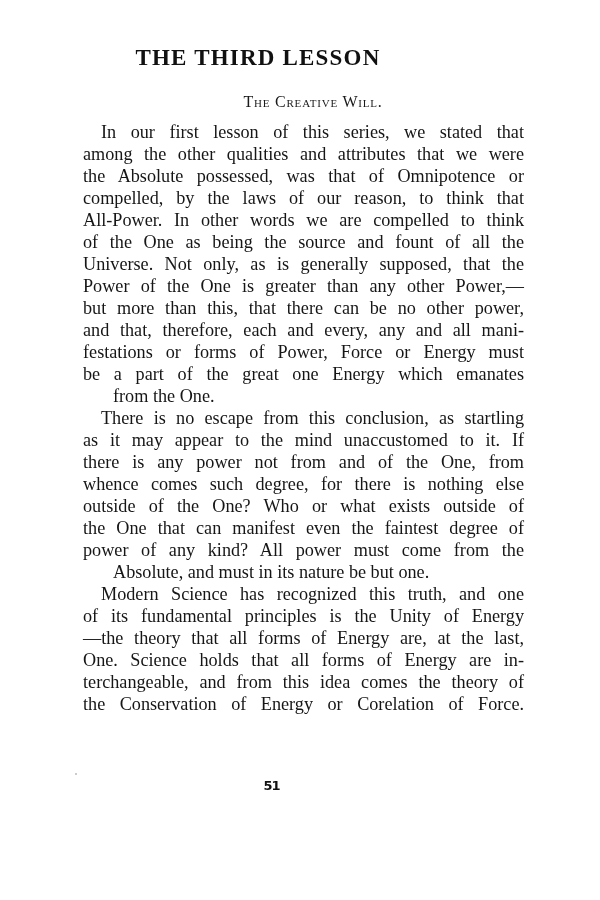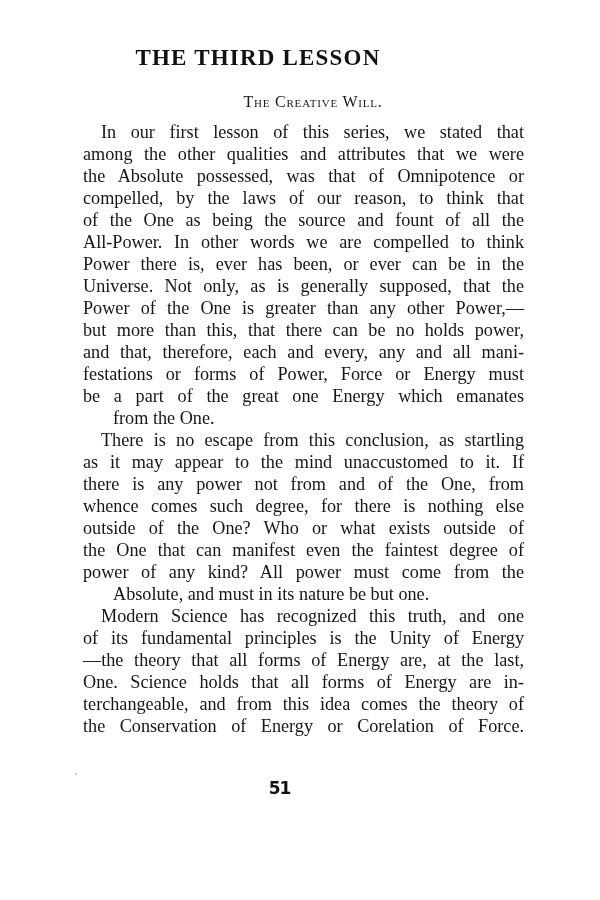--- a/index.html
+++ b/index.html
@@ -22,44 +22,43 @@
     }
     .line {
       height: 22px; line-height: 22px; font-size: 18.2px;
       white-space: nowrap; text-align: justify; text-align-last: justify;
       word-spacing: 0px; color: #161616;
     }
     .line.indent { padding-left: 18px; }
     .line.last { text-align-last: left; margin-left: 30px; }
     .page-number {
       position: absolute; left: 0; width: 543px; top: 778px; text-align: center;
-      font-size: 17px; font-weight: bold; color: #111;
-      font-family: "DejaVu Sans", sans-serif; letter-spacing: -1px; margin-left: 8px;
+      font-size: 13px; font-weight: bold; color: #111;
+      font-family: "DejaVu Sans", sans-serif; letter-spacing: -1px;
     }
     .speck { position:absolute; width:2px; height:2px; background:#bbb; border-radius:1px; }
   </style>
 </head>
 <body>
 
 <div class="page">
   <div class="title">THE THIRD LESSON</div>
   <div class="subtitle">The Creative Will.</div>
 
   <div class="body-text">
     <div>
       <div class="line indent">In our first lesson of this series, we stated that</div>
       <div class="line">among the other qualities and attributes that we were</div>
       <div class="line">the Absolute possessed, was that of Omnipotence or</div>
       <div class="line">compelled, by the laws of our reason, to think that</div>
+      <div class="line">All-Power.  In other words we are compelled to think</div>
       <div class="line">of the One as being the source and fount of all the</div>
-      <div class="line">All-Power.  In other words we are compelled to think</div>
-      <div class="line">Power there is, ever has been, or ever can be in the</div>
       <div class="line">Universe.  Not only, as is generally supposed, that the</div>
       <div class="line">Power of the One is greater than any other Power,—</div>
-      <div class="line">but more than this, that there can be no holds power,</div>
+      <div class="line">but more than this, that there can be no other power,</div>
       <div class="line">and that, therefore, each and every, any and all mani-</div>
       <div class="line">festations or forms of Power, Force or Energy must</div>
       <div class="line">be a part of the great one Energy which emanates</div>
       <div class="line last">from the One.</div>
     </div>
     <div>
       <div class="line indent">There is no escape from this conclusion, as startling</div>
       <div class="line">as it may appear to the mind unaccustomed to it.  If</div>
       <div class="line">there is any power not from and of the One, from</div>
       <div class="line">whence comes such degree, for there is nothing else</div>

